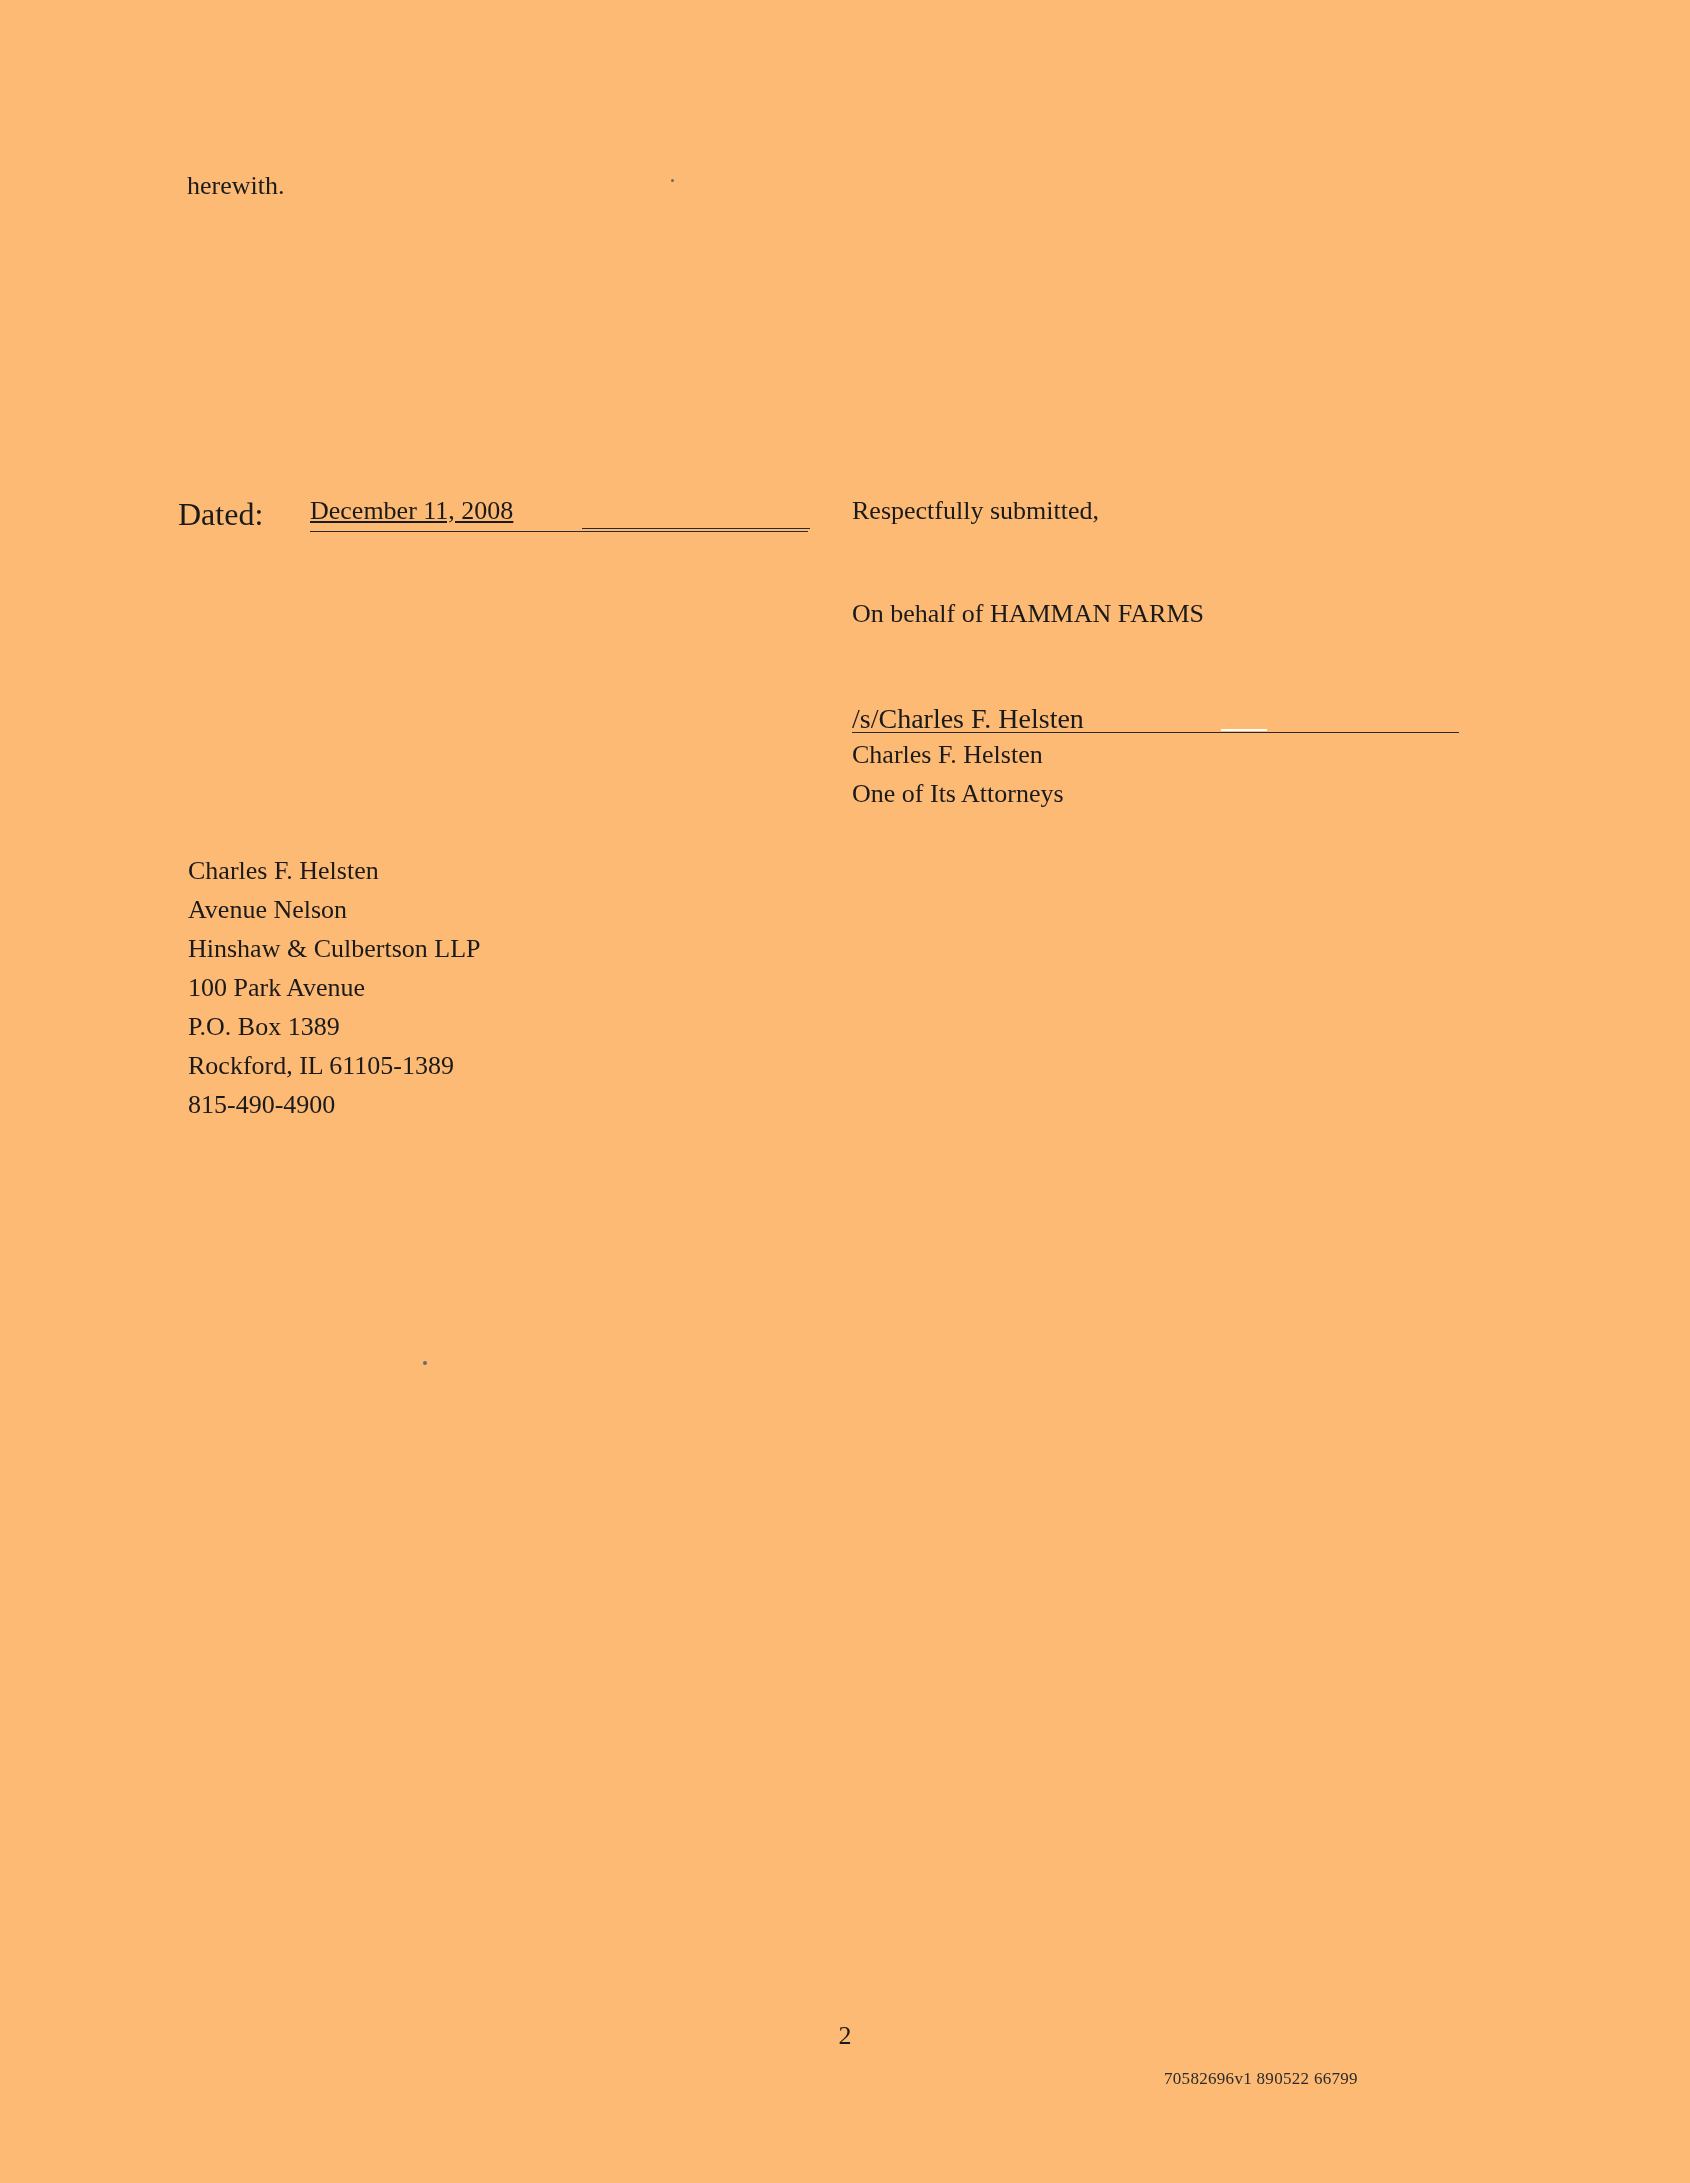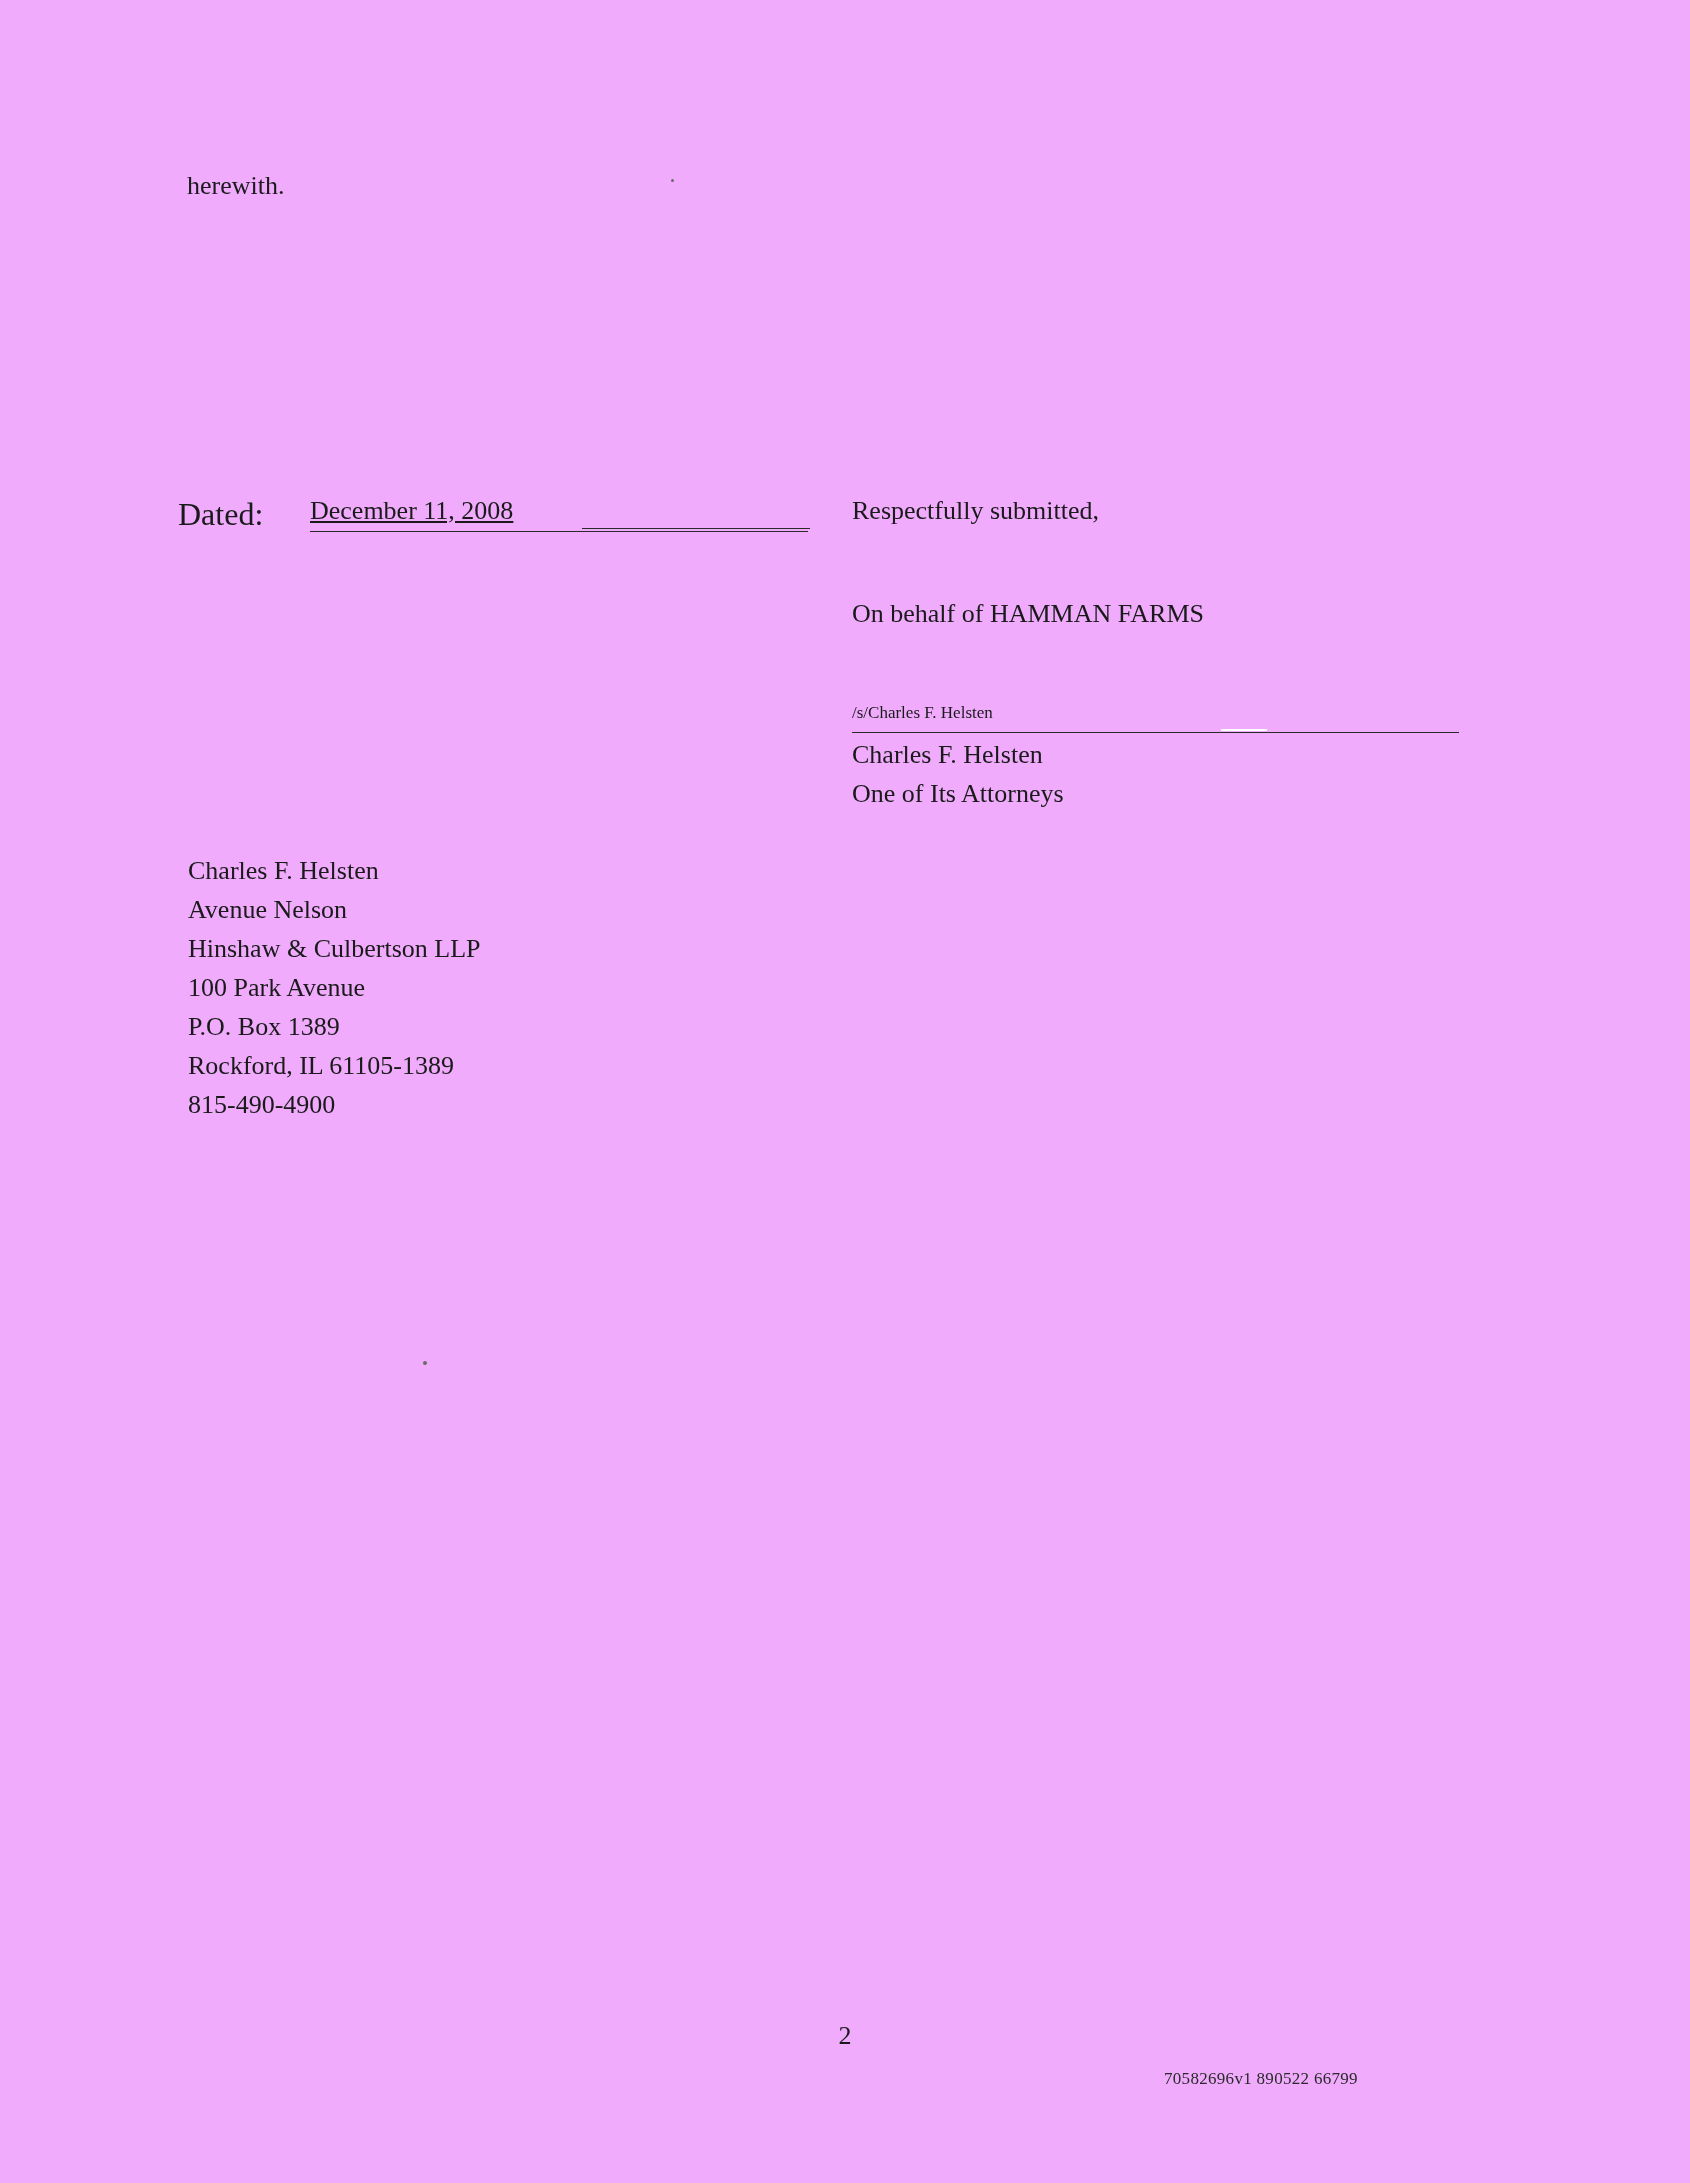--- a/index.html
+++ b/index.html
@@ -12,21 +12,21 @@
     height: 2183px;
     position: relative;
     font-family: "Liberation Serif", serif;
     color: #1a1a1a;
   }
   .page {
     position: absolute;
     top: 0; left: 0;
     width: 1690px;
     height: 2183px;
-    background: #f0abfc;
+    background: #fdba74;
     overflow: hidden;
   }
   .indent {
     display: inline-block;
     width: 99px;
   }
   .herewith {
     position: absolute;
     left: 187px;
     top: 170px;
@@ -103,21 +103,21 @@
   .on-behalf {
     position: absolute;
     left: 852px;
     top: 599px;
     font-size: 26px;
   }
   .s-sig {
     position: absolute;
     left: 852px;
     top: 703px;
-    font-size: 17px;
+    font-size: 28px;
   }
   .sig-rule {
     position: absolute;
     left: 852px;
     top: 732px;
     width: 607px;
     height: 1.3px;
     background: #2a2a2a;
   }
   .sig-rule-gap {

